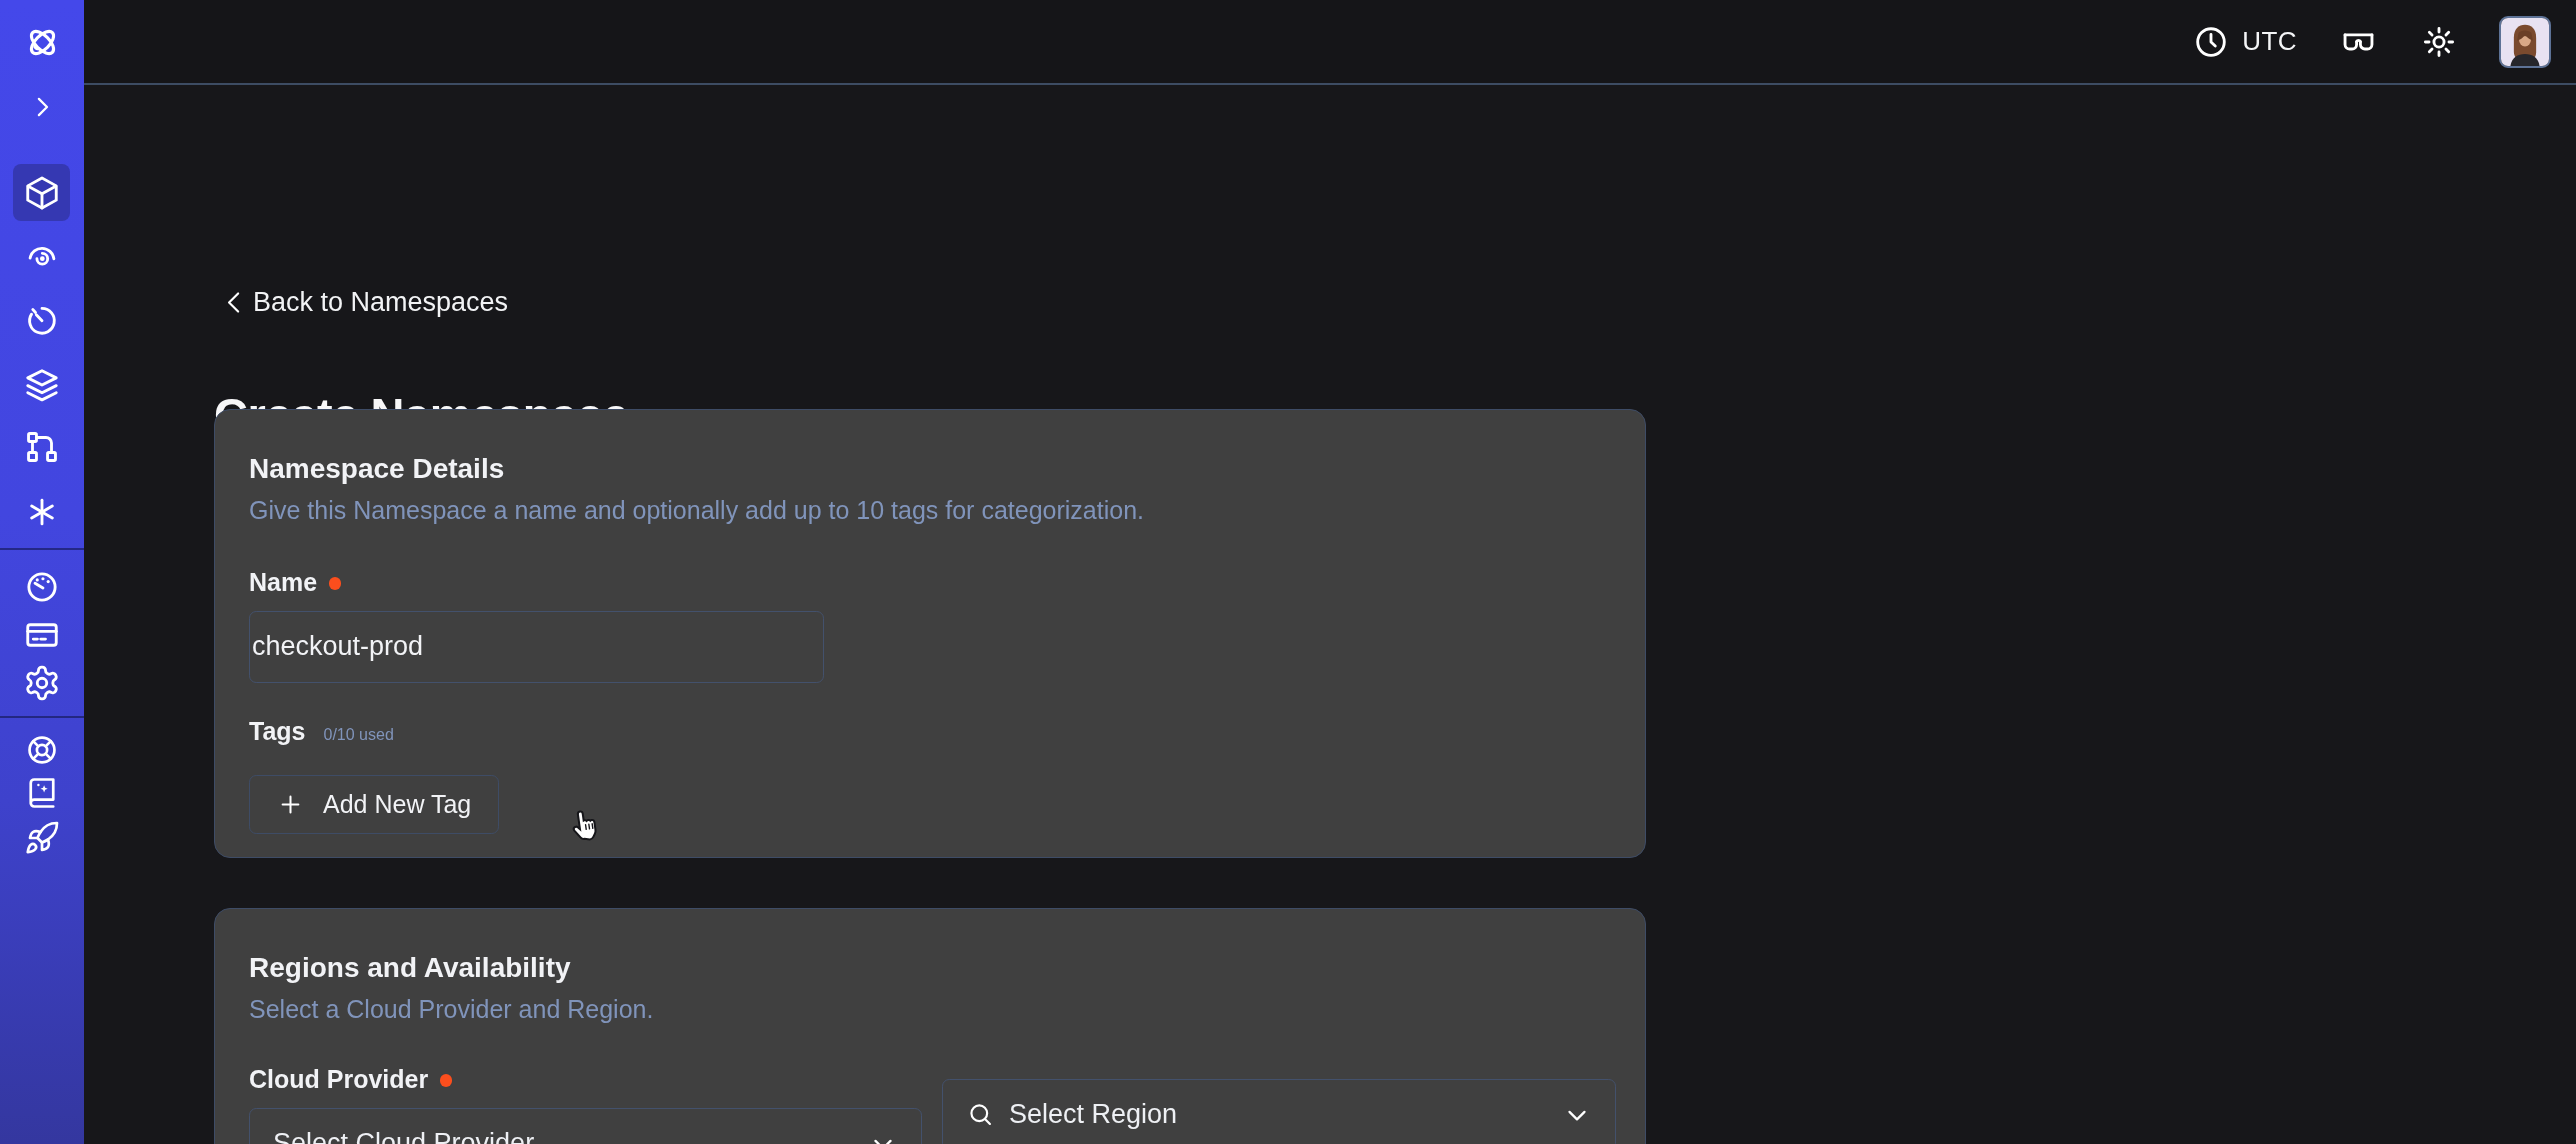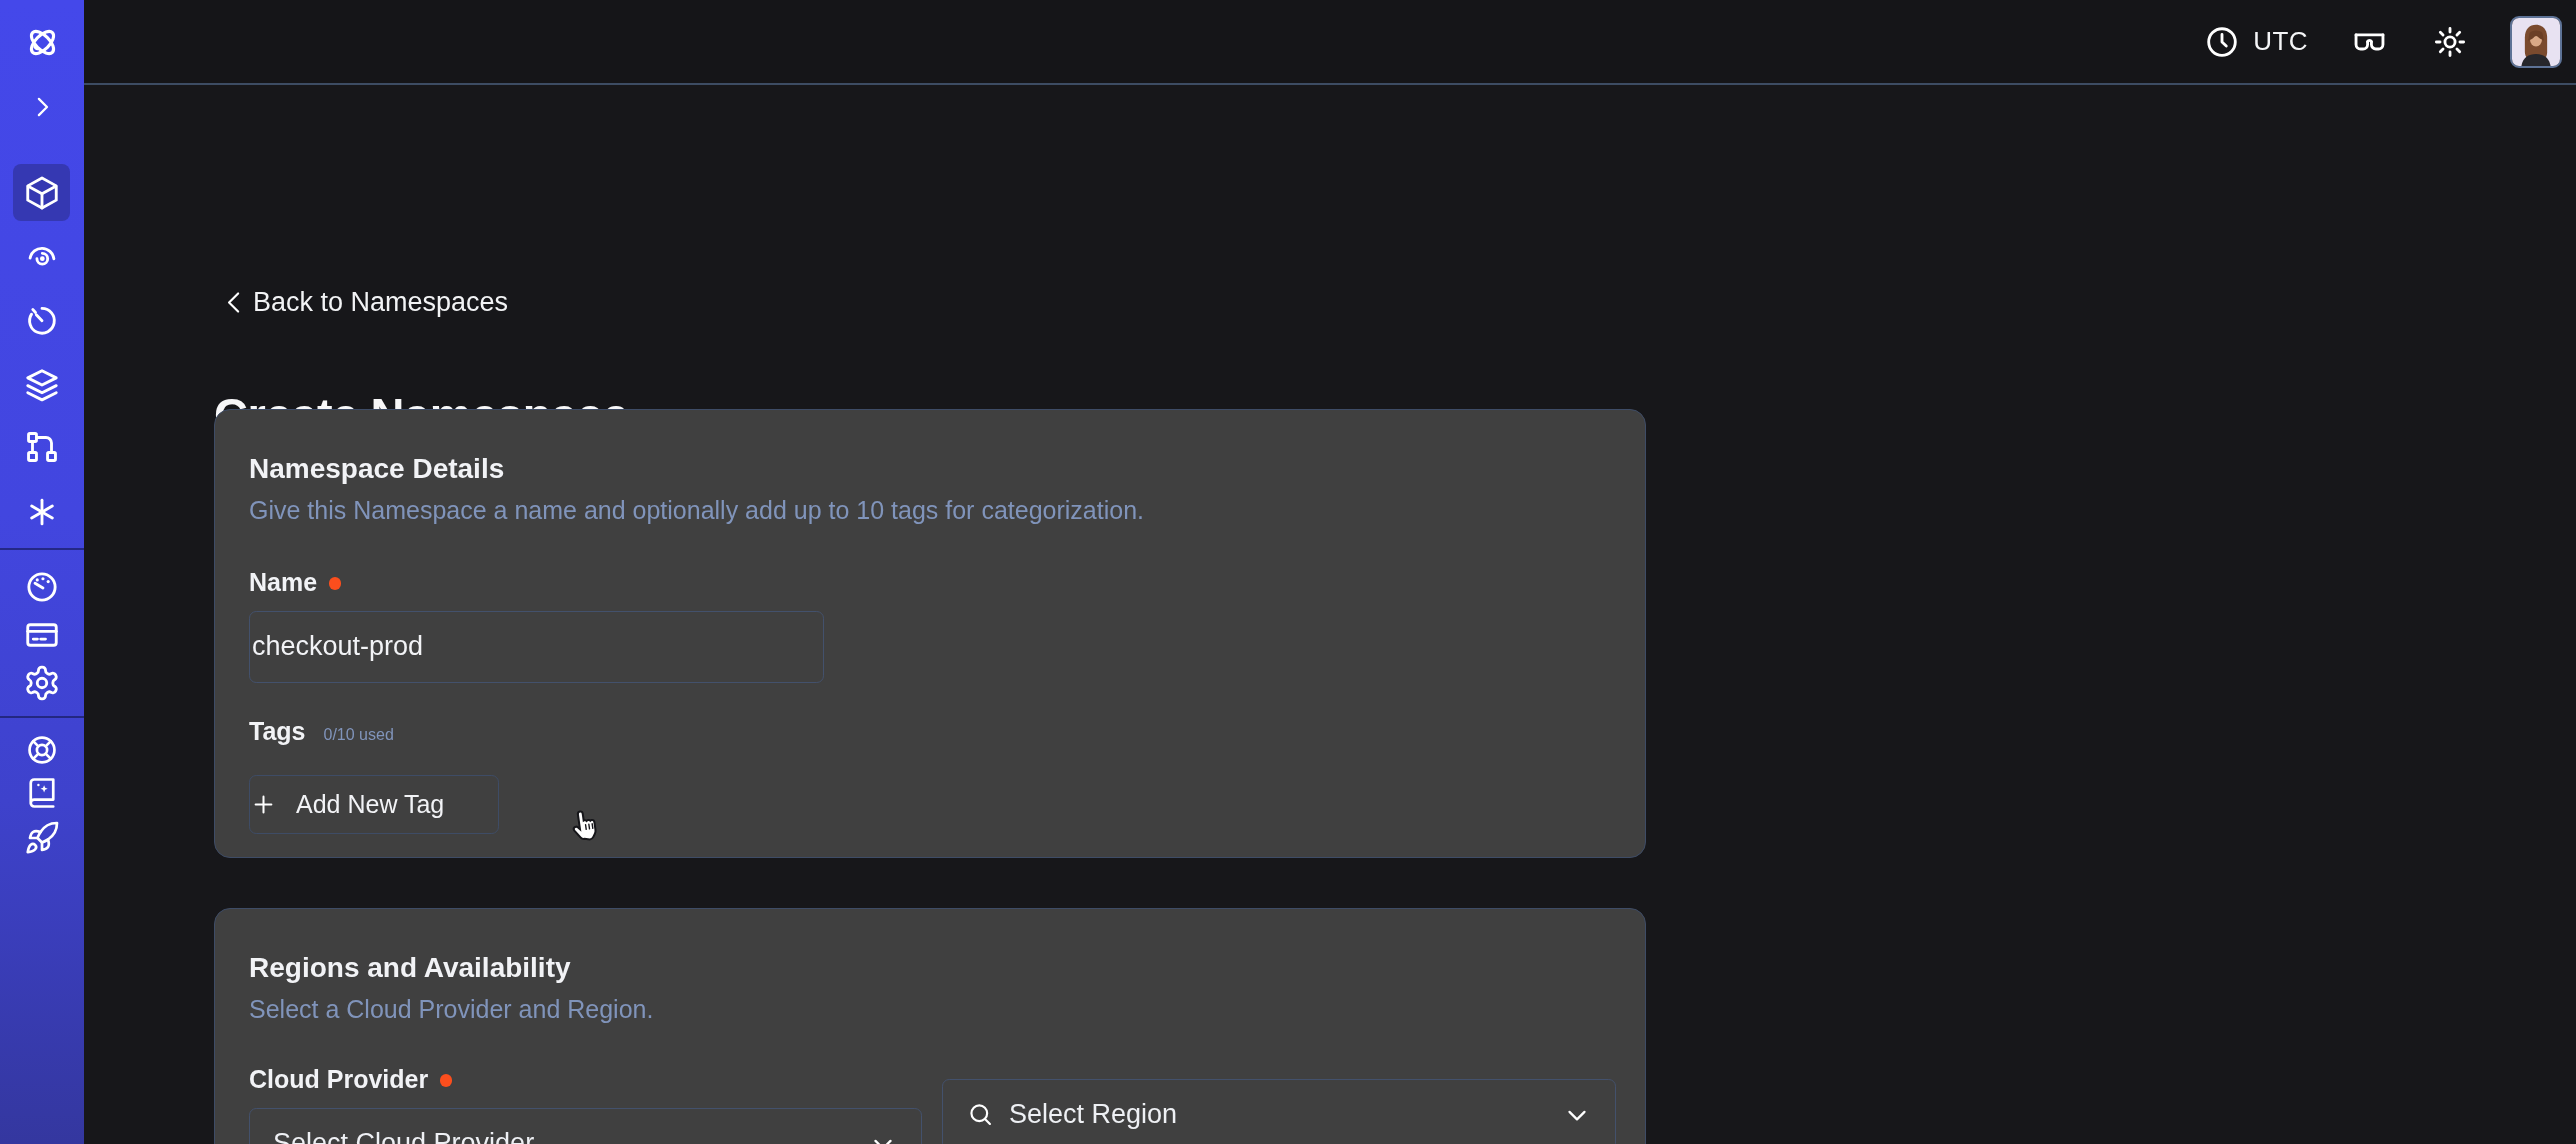--- a/index.html
+++ b/index.html
@@ -13,21 +13,21 @@
   .snav { position:absolute; width:38px; height:38px; left:23px; cursor:pointer; }
   .snav svg { width:100%; height:100%; }
   .snav-active-bg { position:absolute; left:13.4px; top:164px; width:57px; height:57px;
                     background:#3538b2; border-radius:8px; }
   .sdivider { position:absolute; left:0; width:84px; height:1.8px; background:rgba(13,16,64,0.55); }
   .icn { fill:none; stroke:#ffffff; stroke-width:1.8; stroke-linecap:round; stroke-linejoin:round; }
 
   
   .topbar { position:absolute; left:84px; top:0; width:2492px; height:85px; background:#151518;
             border-bottom:2.7px solid #3d4c63; display:flex; align-items:center;
-            justify-content:flex-end; gap:41px; padding-right:14px; z-index:4; }
+            justify-content:flex-end; gap:41px; padding-right:25px; z-index:4; }
   .tz-group { display:flex; align-items:center; gap:12.5px; cursor:pointer; }
   .tz-label { color:#f4f5f7; font-size:26px; letter-spacing:0.4px; }
   .tb-icon { width:38px; height:38px; cursor:pointer; }
   .tb-icon svg { width:100%; height:100%; }
   .avatar { width:52px; height:52px; border-radius:9px; border:2.7px solid #5d7296;
             overflow:hidden; cursor:pointer; }
   .avatar svg { width:100%; height:100%; display:block; }
 
   
   .content { position:absolute; left:84px; top:88px; width:2492px; height:1057px; background:#17171a; }
@@ -56,21 +56,21 @@
   .text-input { margin-top:14.3px; display:block; width:575px; height:72px;
                 background:transparent; border:1.8px solid #43516c; border-radius:7.2px;
                 color:#f2f3f6; font-size:27px; padding:0 2px; outline:none;
                 font-family:"Liberation Sans","DejaVu Sans",sans-serif; }
 
   .tags-row { margin-top:34px; display:flex; align-items:baseline; gap:18px; }
   .tags-used { color:#8094bb; font-size:16px; }
 
   .add-tag-btn { margin-top:29px; width:250px; height:59px; border:1.8px solid #3e4c66;
                  border-radius:7.2px; display:flex; align-items:center; gap:19px;
-                 cursor:pointer; background:transparent; }
+                 padding-left:27px; cursor:pointer; background:transparent; }
   .add-tag-btn svg { width:27px; height:27px; }
   .add-tag-label { color:#f2f3f6; font-size:25px; font-weight:500; }
 
   .cols { margin-top:41px; display:grid; grid-template-columns:673px 674px; column-gap:19.7px; }
   .select-box { margin-top:14.3px; height:72px; border:1.8px solid #43516c; border-radius:7.2px;
                 display:flex; align-items:center; padding:0 23px; gap:14.3px; cursor:pointer;
                 background:transparent; }
   .select-text { color:#eef0f4; font-size:27px; flex:1; }
   .select-box svg.chev { width:30px; height:30px; flex:none; }
   .select-box svg.mag  { width:29px; height:29px; flex:none; }

